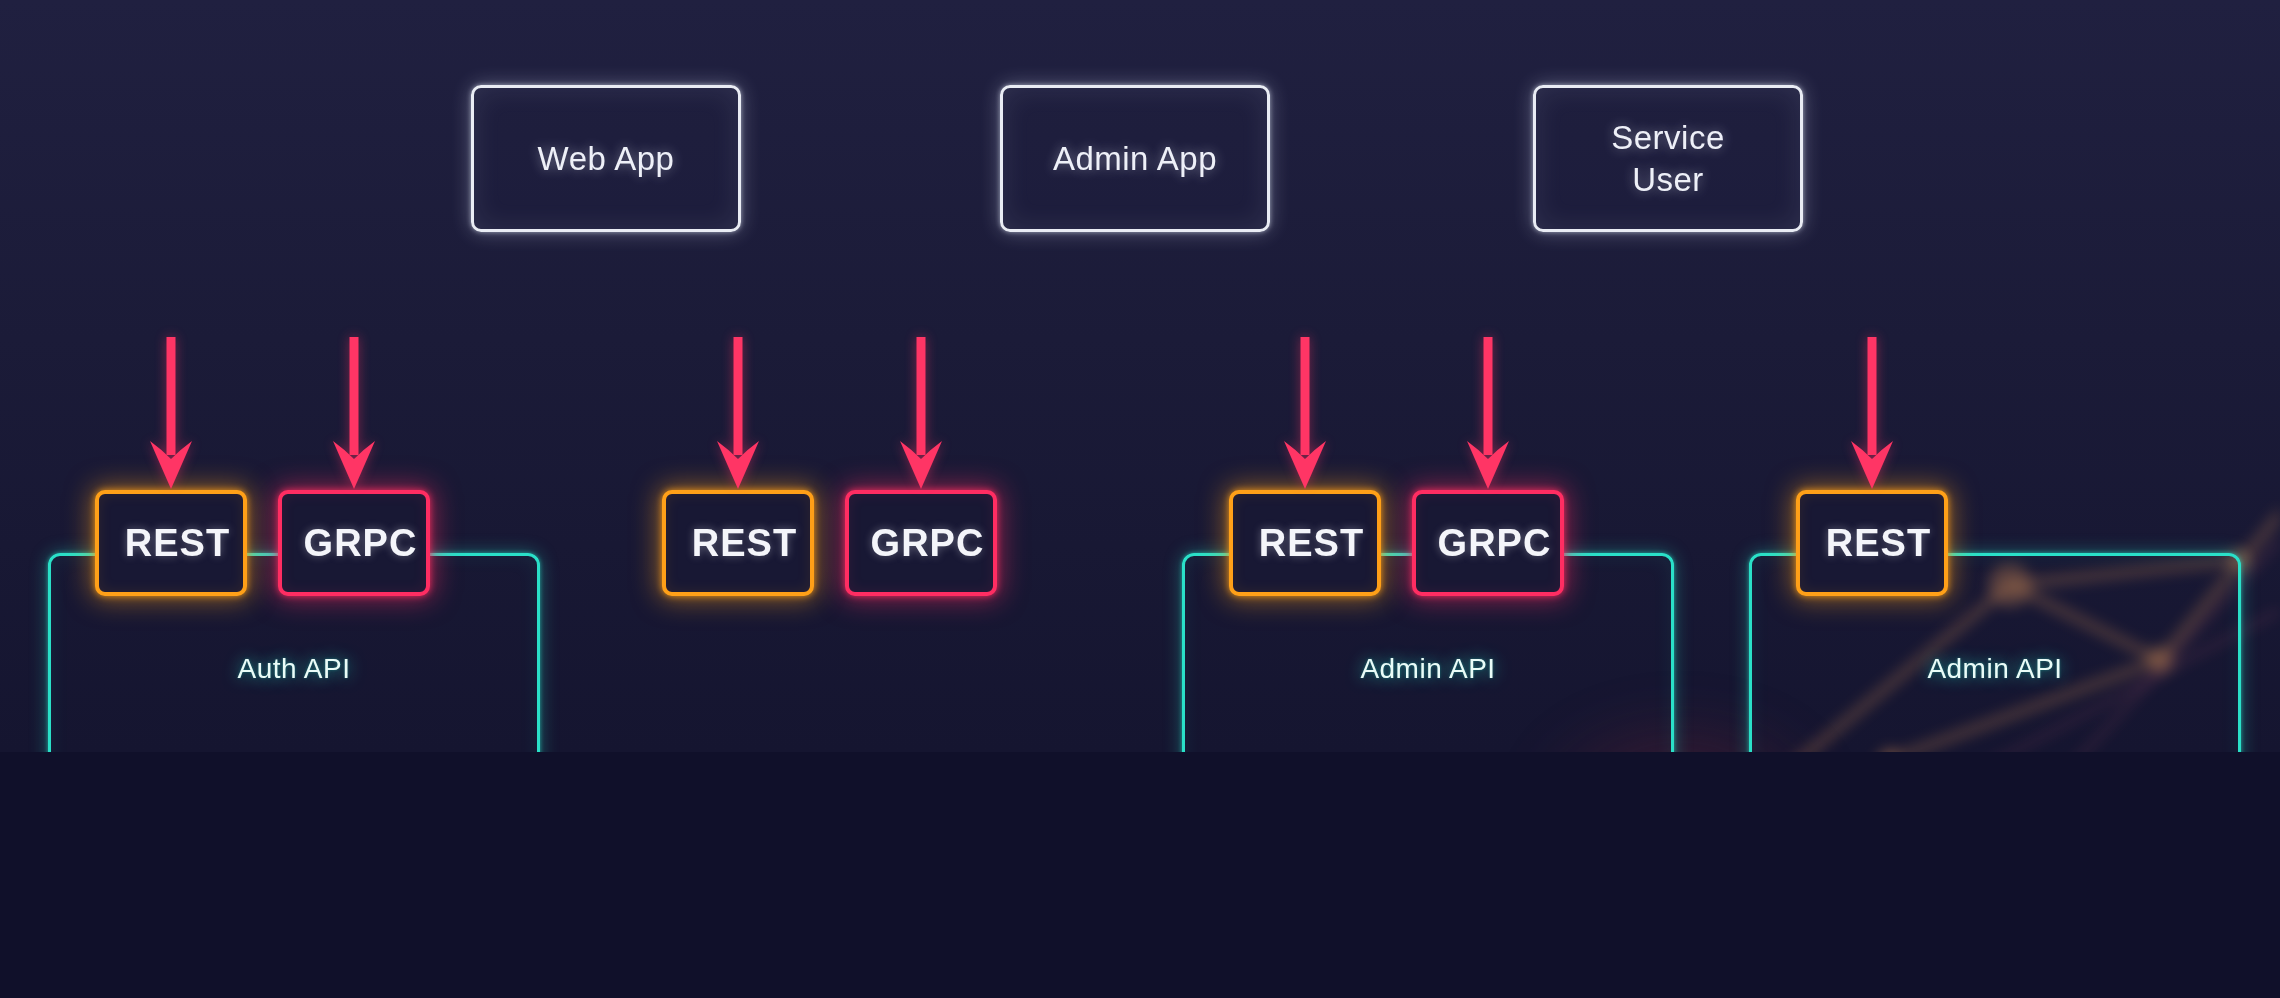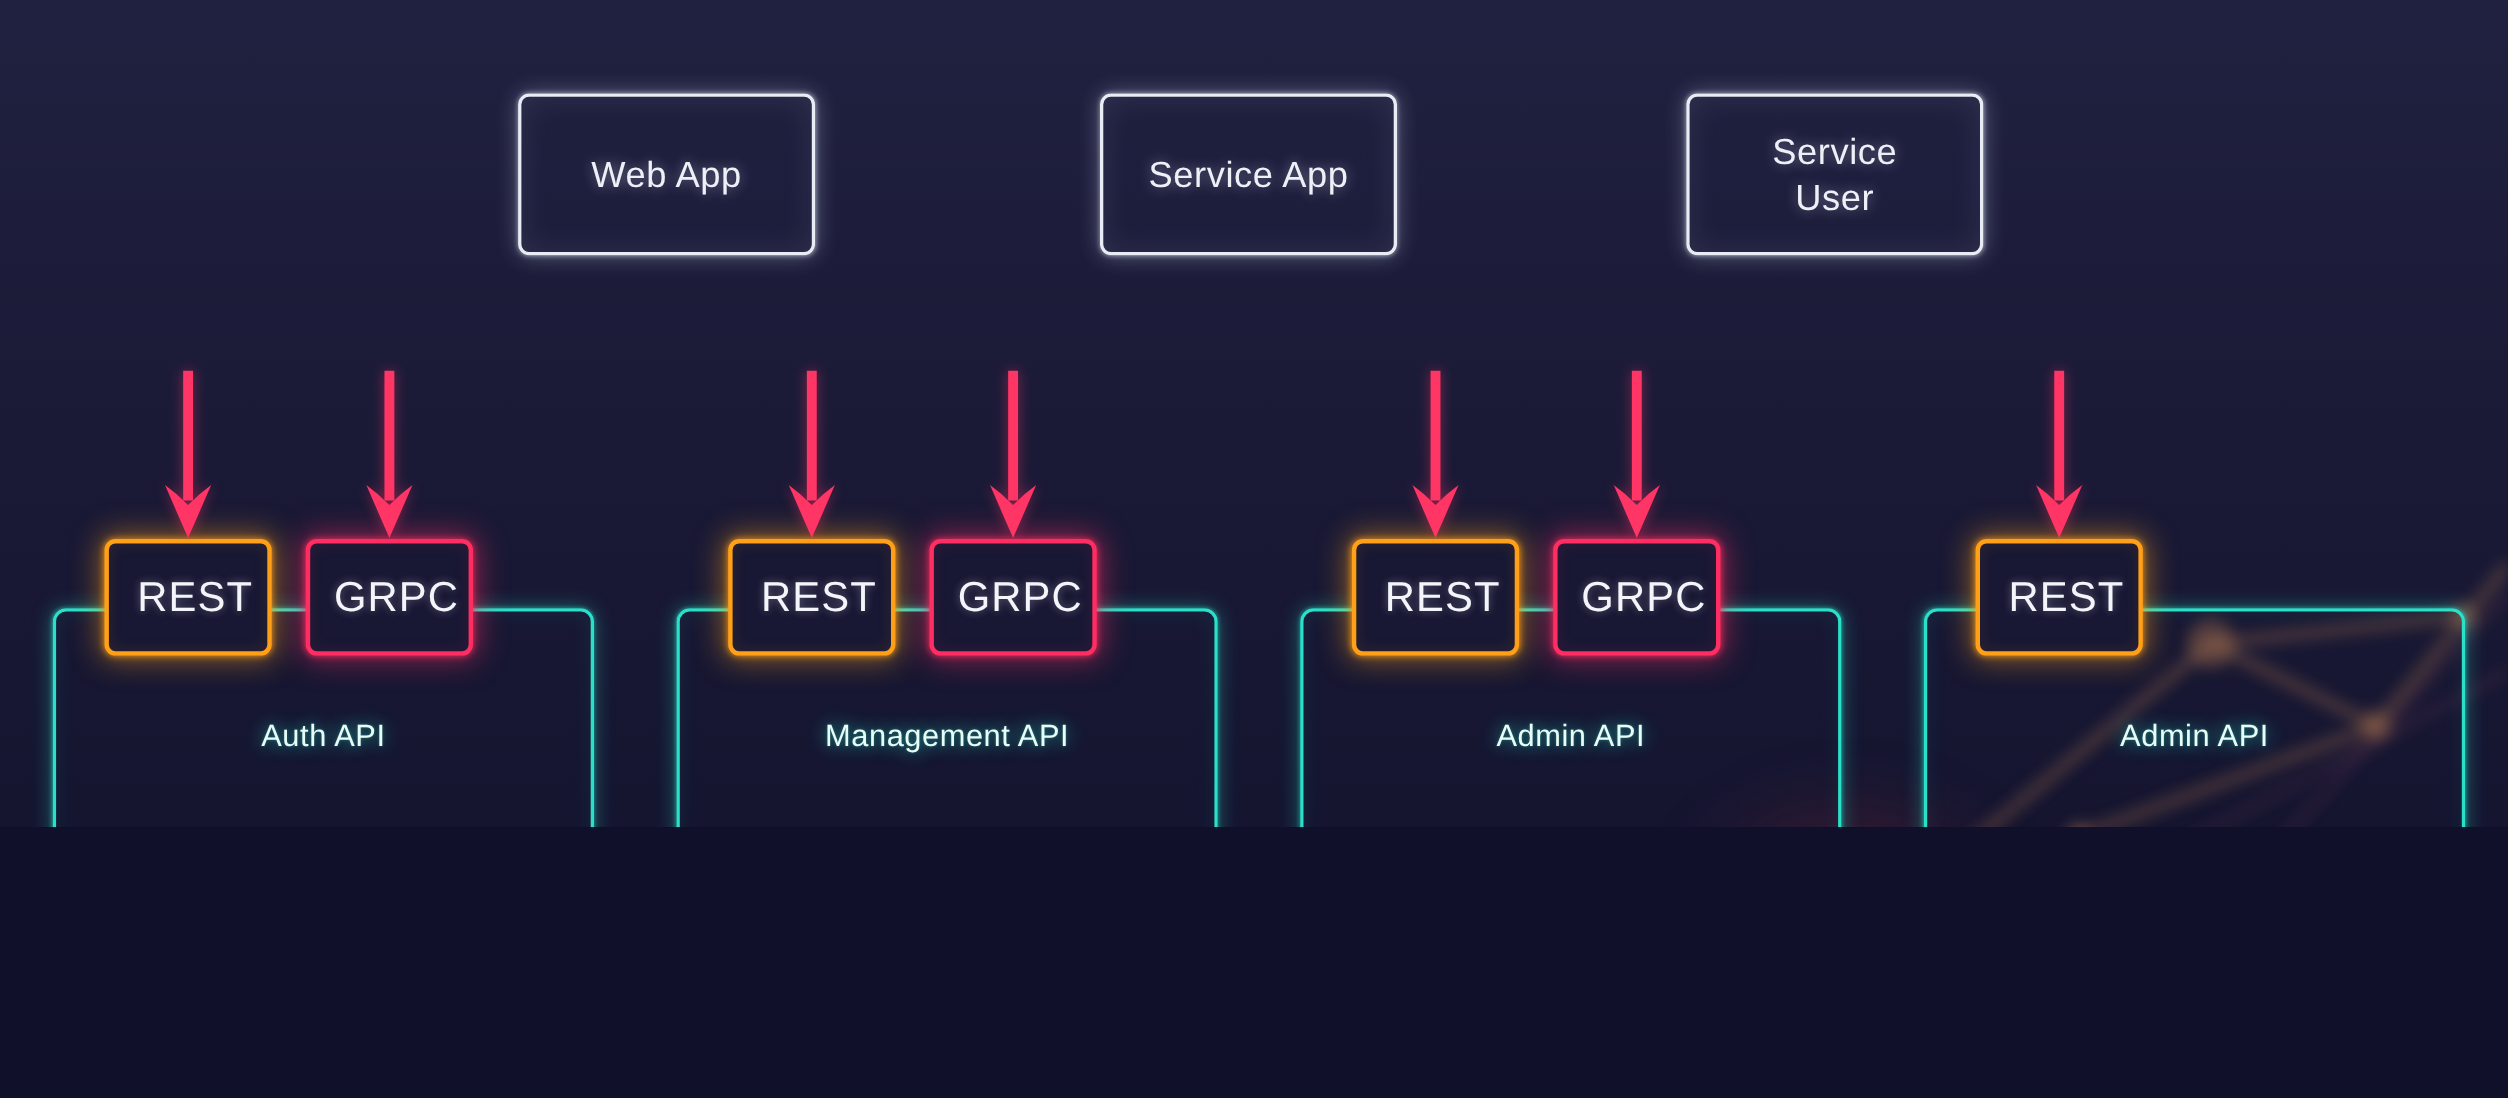--- a/index.html
+++ b/index.html
@@ -39,21 +39,21 @@
     color:var(--api-text,#eafcf8);font-size:28px;font-weight:300;letter-spacing:.5px;
     text-shadow:0 0 16px rgba(42,224,200,.75), 0 0 3px rgba(42,224,200,.35);
   }
   
   .tab{
     position:absolute;top:490px;width:152px;height:106px;box-sizing:border-box;border-radius:10px;
     display:flex;align-items:center;justify-content:center;
     background:#181834;border:4px solid #fff;
   }
   .tab-label{
-    color:#f4f5fa;font-size:38px;font-weight:400;letter-spacing:1px;
+    color:#f4f5fa;font-size:38px;font-weight:700;letter-spacing:1px;
     text-shadow:0 0 8px rgba(240,244,255,.35);
     margin-left:13px;
   }
   .tab-rest{border-color:var(--orange,#ffa018);
     box-shadow:0 0 26px 4px rgba(255,160,24,.5), 0 0 7px rgba(255,160,24,.85), inset 0 0 14px rgba(255,160,24,.10);}
   .tab-grpc{border-color:var(--pink,#ff2d62);
     box-shadow:0 0 26px 4px rgba(255,45,98,.5), 0 0 7px rgba(255,45,98,.85), inset 0 0 14px rgba(255,45,98,.10);}
   
   .arrow{position:absolute;top:335px;width:48px;height:156px;color:var(--arrow,#ff3565);
     filter:drop-shadow(0 0 6px rgba(255,53,101,.45));}
@@ -85,32 +85,29 @@
     <circle class="net-node" cx="590" cy="280" r="12"></circle>
     <circle class="net-node" cx="960" cy="425" r="14"></circle>
     <circle class="net-node" cx="940" cy="80" r="12"></circle>
   </svg>
   <div class="red-glow"></div>
 
   <div class="client" style="left:471px">
     <span class="client-label">Web App</span>
   </div>
   <div class="client" style="left:1000px">
-    <span class="client-label">Service App</span>
+    <span class="client-label">Admin App</span>
   </div>
   <div class="client" style="left:1533px">
     <span class="client-label">Service
 User</span>
   </div>
 
   <div class="api" style="left:48px">
     <span class="api-label">Auth API</span>
-  </div>
-  <div class="api" style="left:615px">
-    <span class="api-label">Management API</span>
   </div>
   <div class="api" style="left:1182px">
     <span class="api-label">Admin API</span>
   </div>
   <div class="api" style="left:1749px">
     <span class="api-label">Admin API</span>
   </div>
 
   <div class="tab tab-rest" style="left:95px">
     <span class="tab-label">REST</span>

